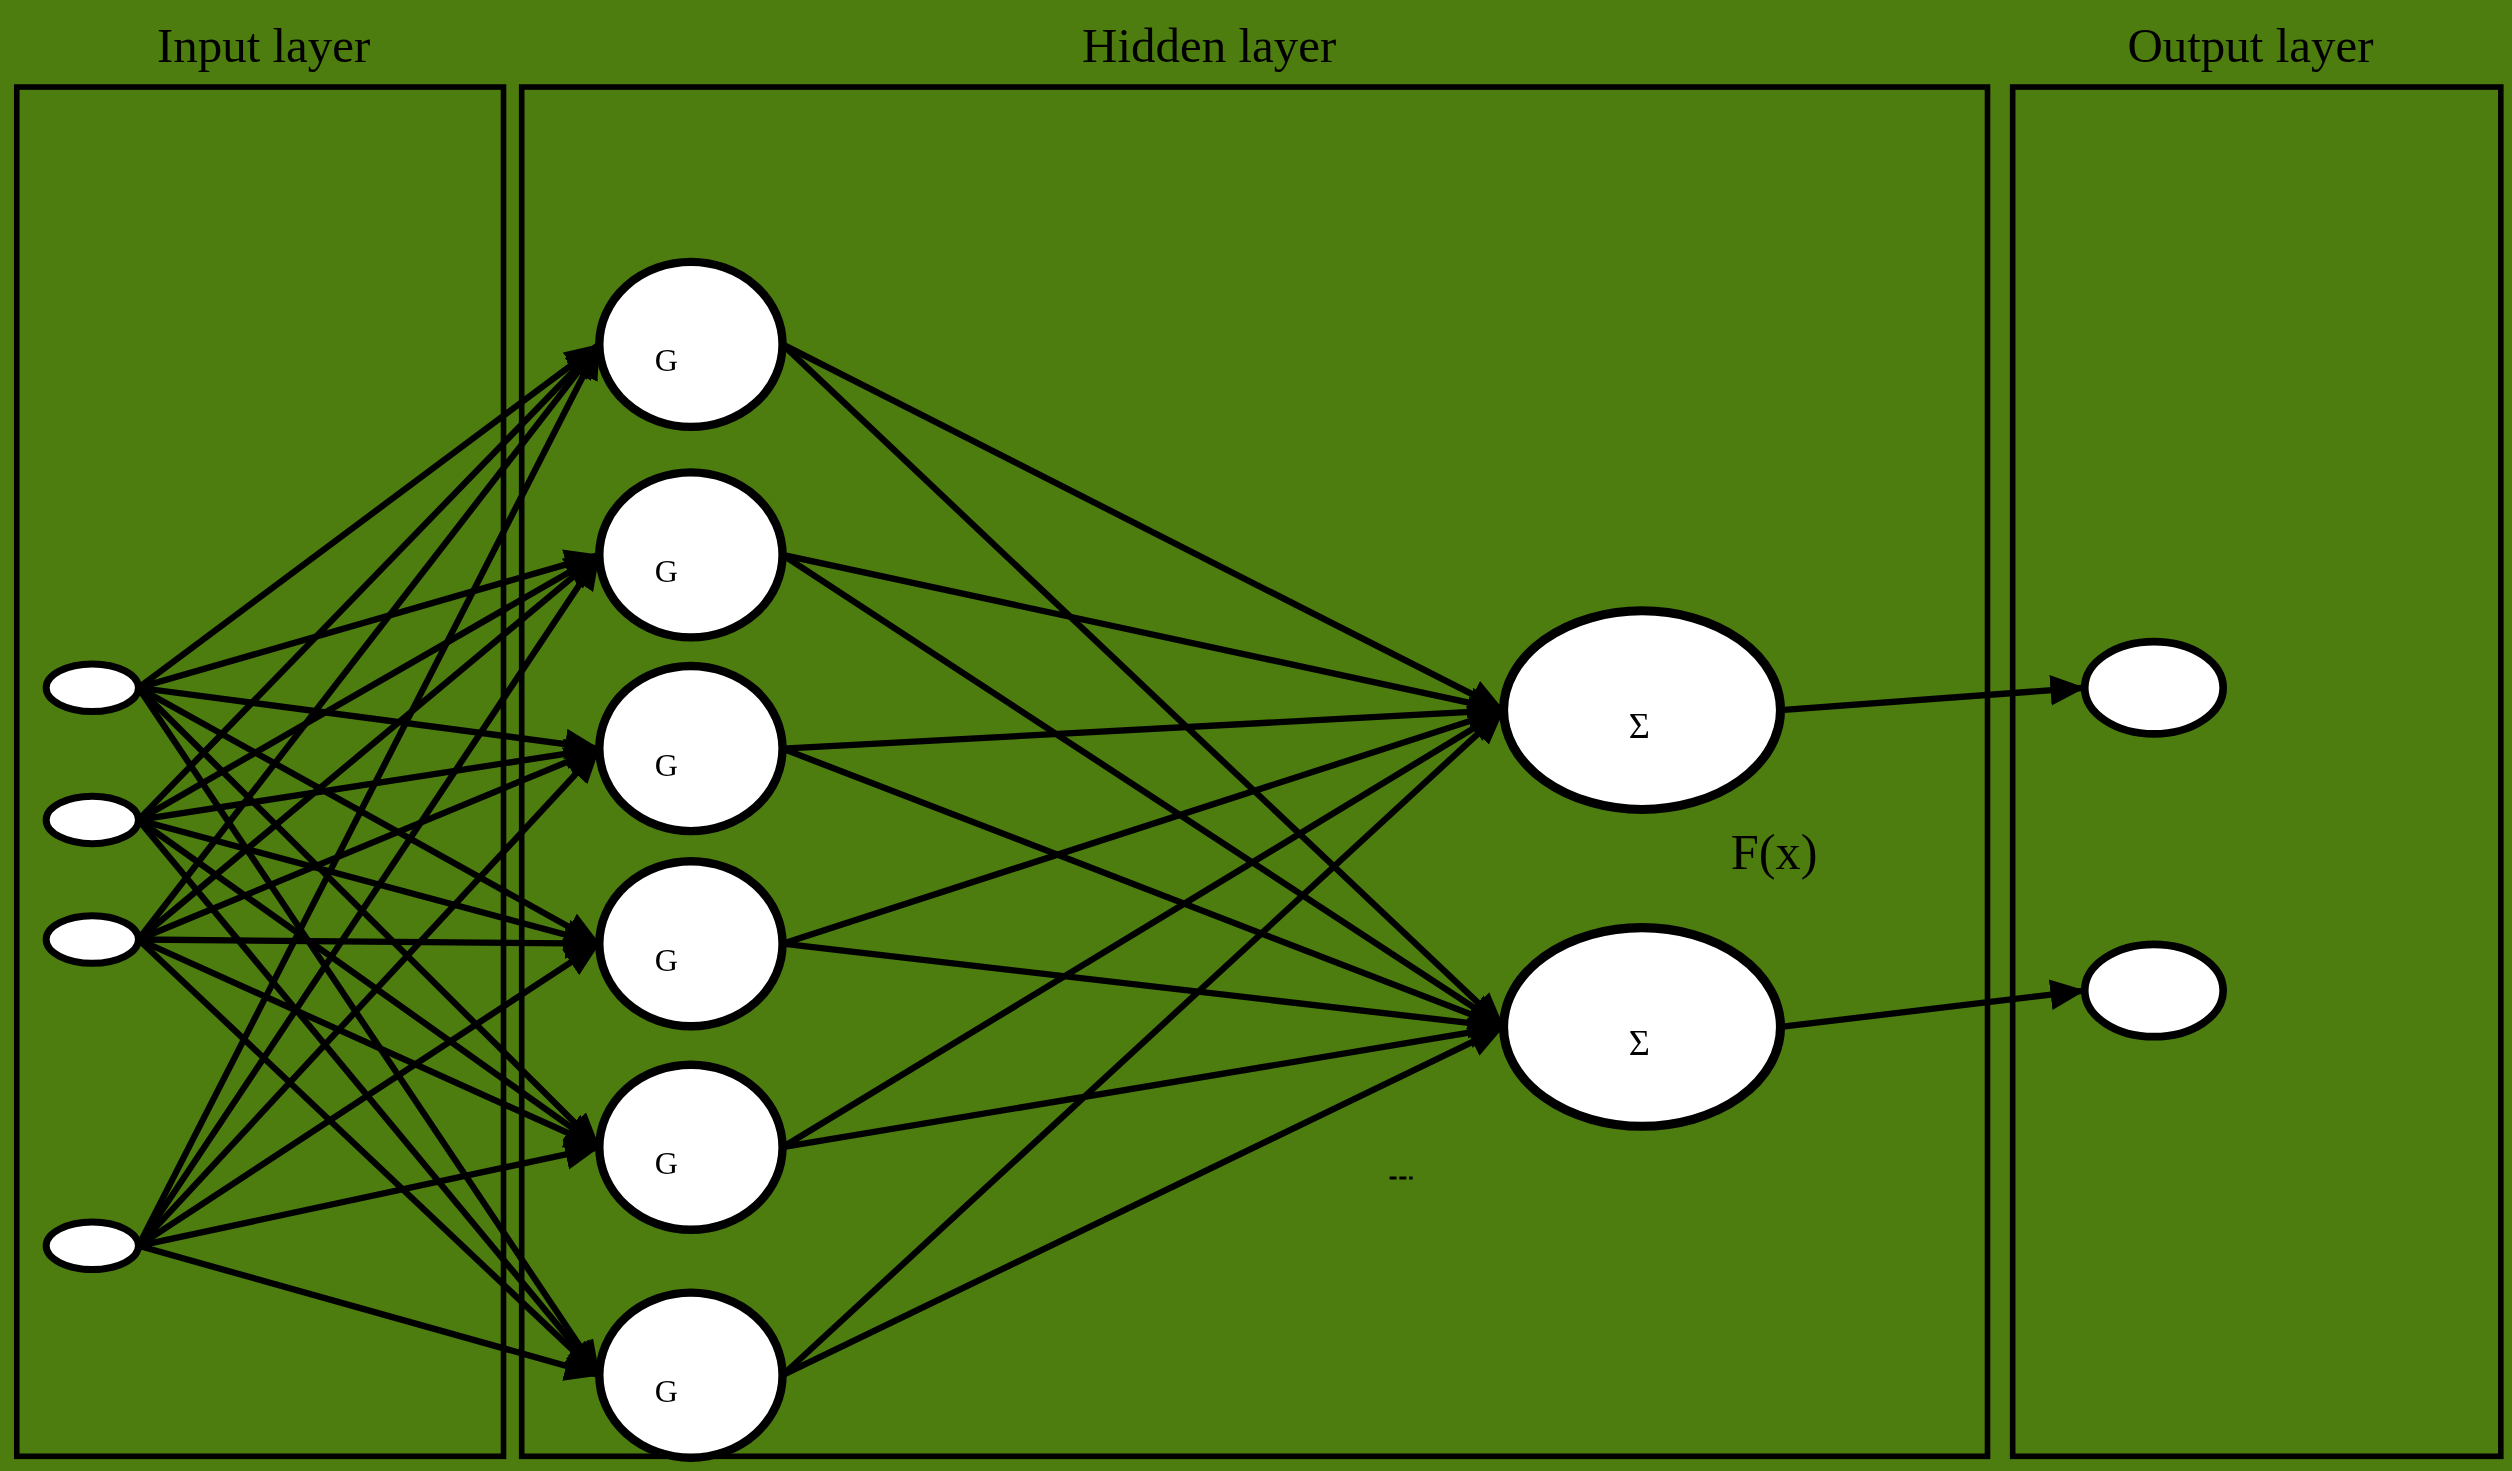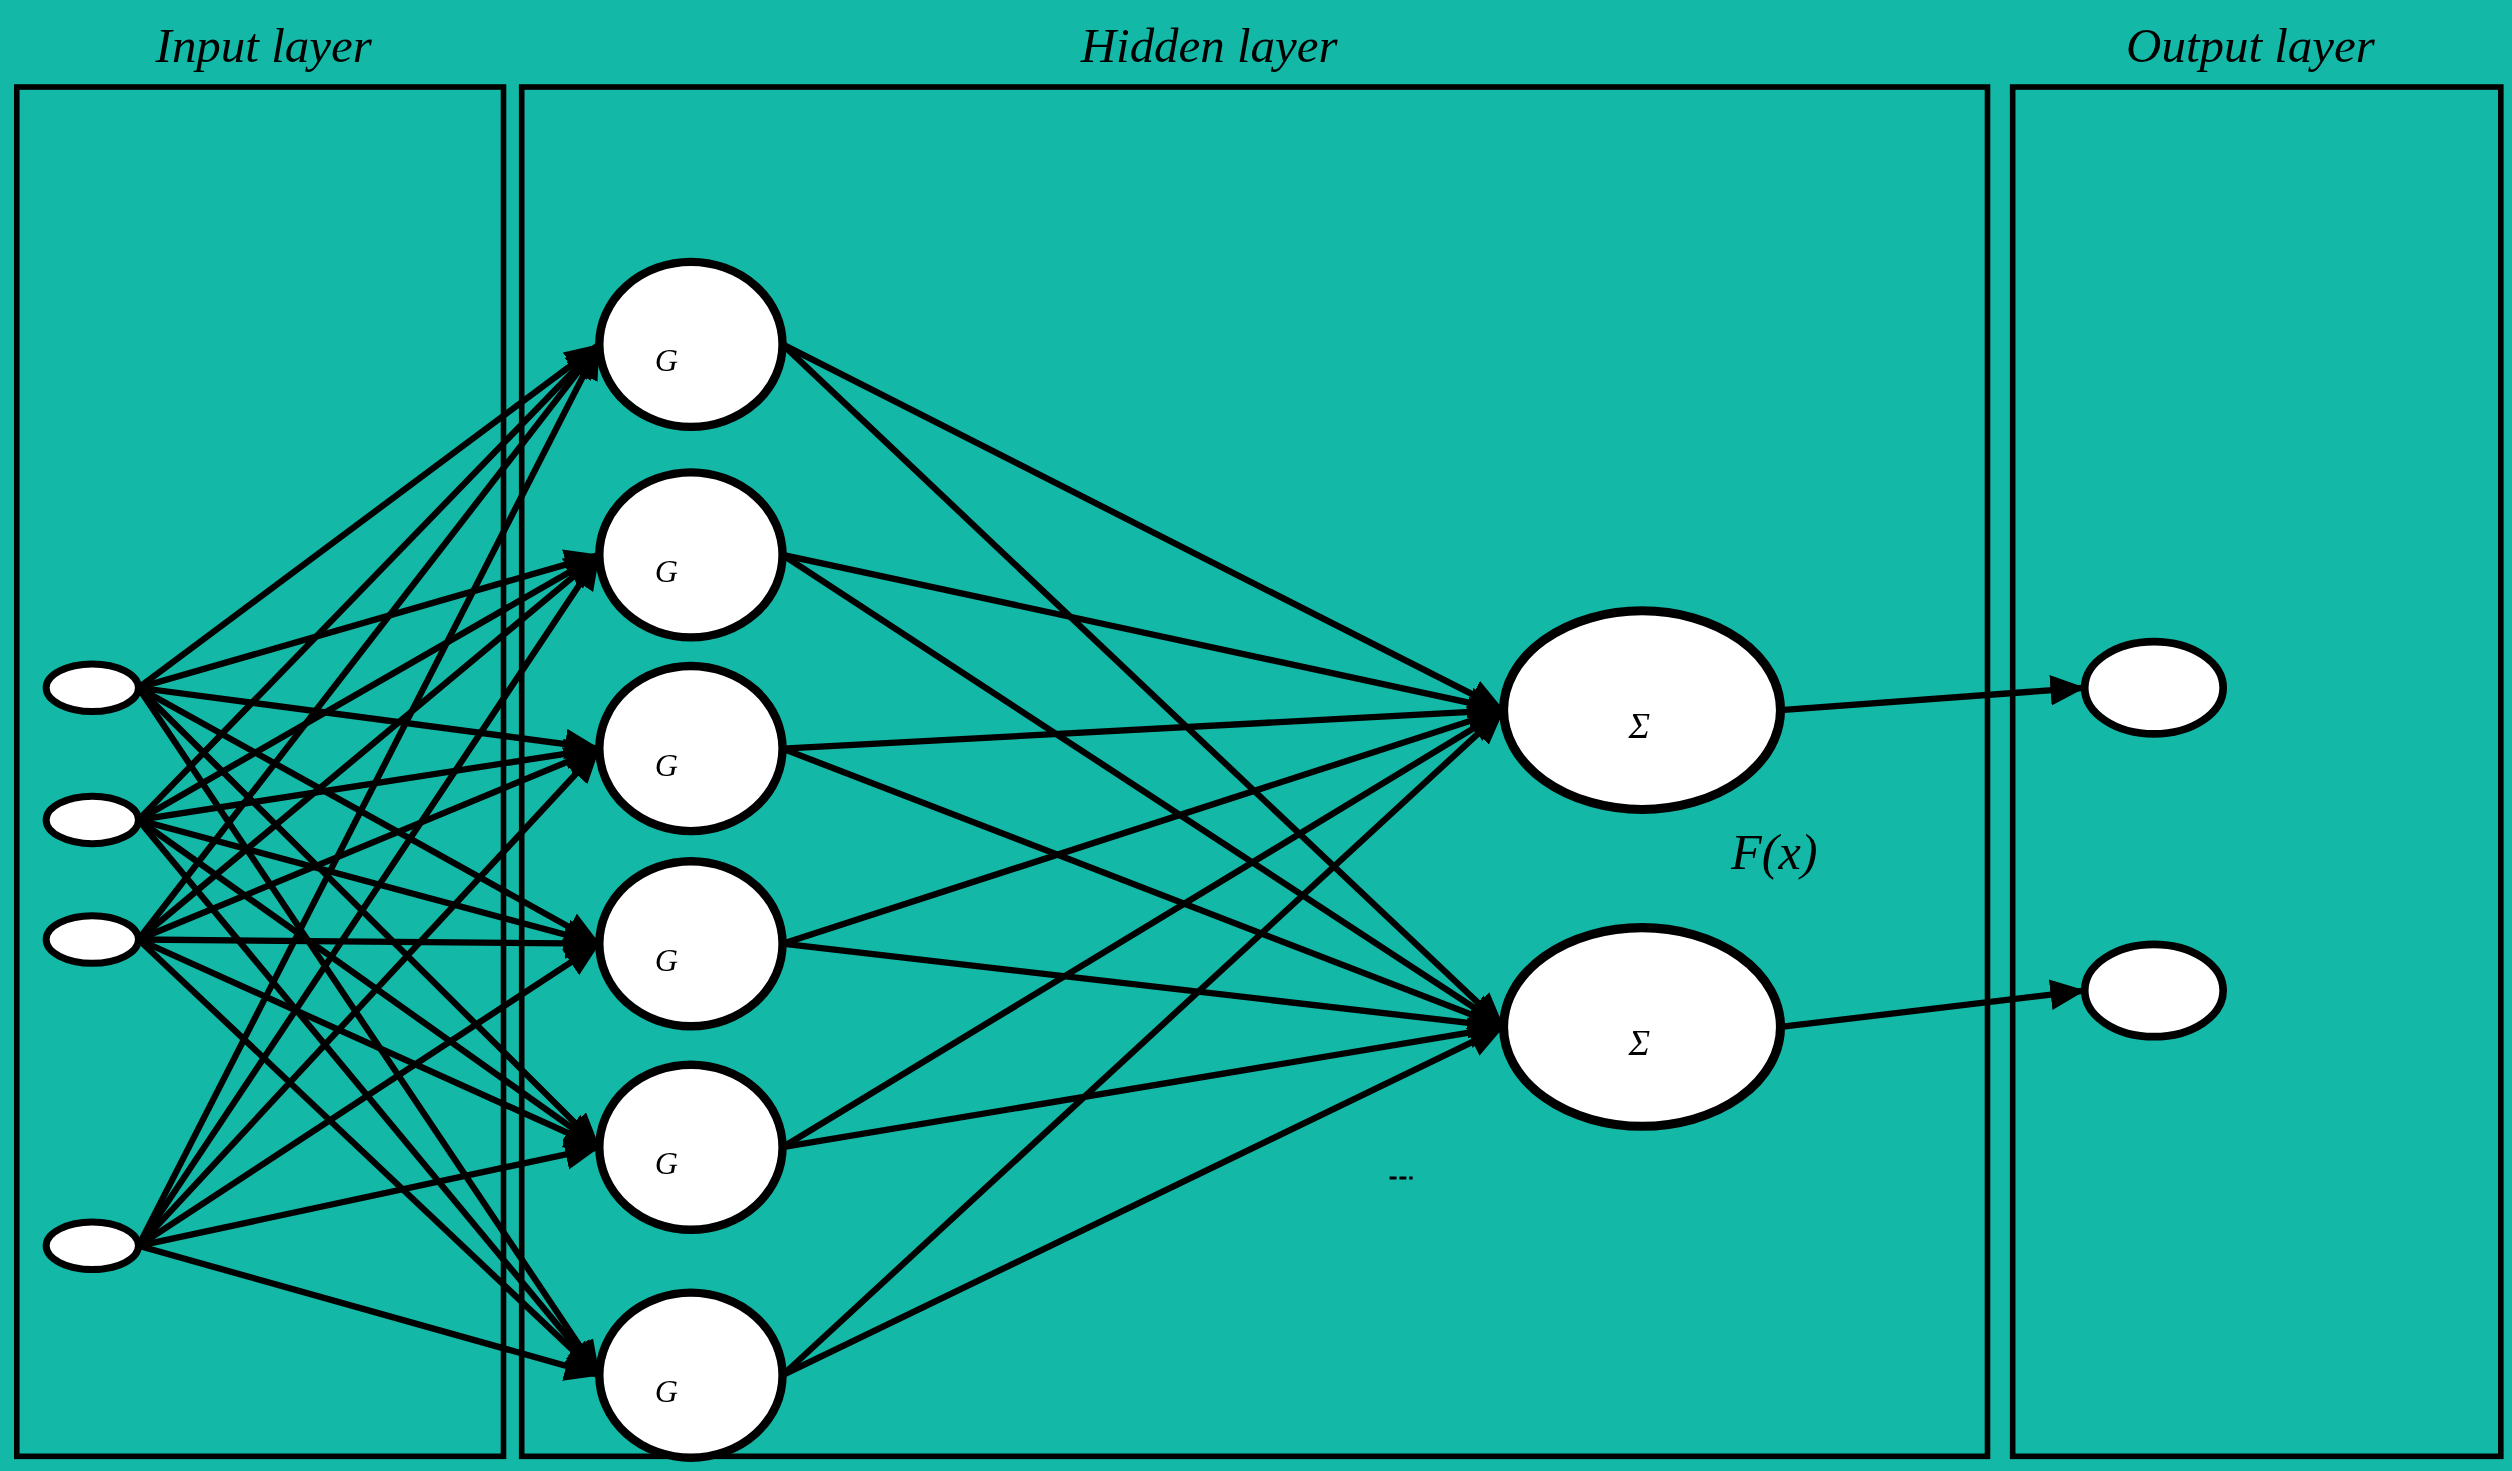--- a/index.html
+++ b/index.html
@@ -1,22 +1,21 @@
 <!DOCTYPE html>
 <html style="font-size:11.2px"><head>
 <meta charset="utf-8">
 <style>
   html,body{margin:0;padding:0;background:#ffffff;}
   .stage{
     position:relative;
     width:2512px;height:1472px;
-    background:#14b8a6;
+    background:#4d7c0f;
     font-family:"Liberation Serif", serif;
     overflow:hidden;
-    font-style:italic;
   }
   svg{display:block;}
   .layer-box{fill:none;stroke:#000;stroke-width:8;}
   .layer-title{font-size:70px;fill:#000;text-anchor:middle;}
   .node{fill:#ffffff;stroke:#000;}
   .input-node{stroke-width:10;}
   .hidden-node{stroke-width:12;}
   .sum-node{stroke-width:13;}
   .output-node{stroke-width:11;}
   .g-label{font-size:46px;fill:#000;text-anchor:middle;dominant-baseline:central;}

